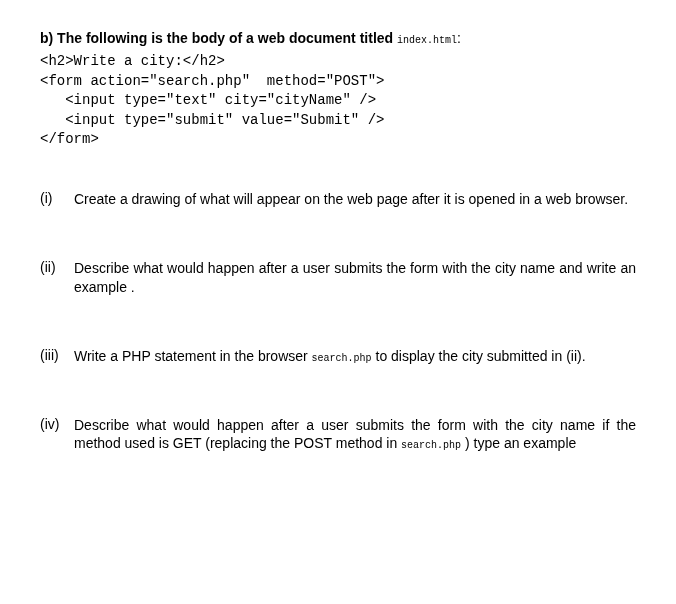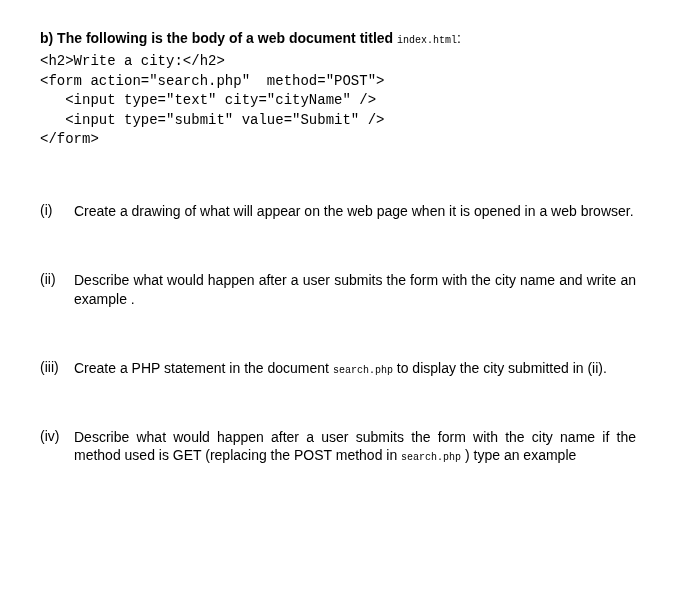--- a/index.html
+++ b/index.html
@@ -23,21 +23,21 @@
     margin-bottom: 6px;
   }
   .intro .lead {
     font-weight: bold;
   }
   .codeblock {
     font-family: "Courier New", Courier, monospace;
     font-size: 14px;
     line-height: 1.4;
     white-space: pre;
-    margin-bottom: 52px;
+    margin-bottom: 40px;
   }
   .question {
     margin-bottom: 50px;
     text-align: justify;
   }
   .question:last-child {
     margin-bottom: 16px;
   }
   .q-row {
     display: flex;
@@ -62,36 +62,36 @@
 
 <div class="codeblock"><span>&lt;h2&gt;Write a city:&lt;/h2&gt;</span>
 <span>&lt;form action="search.php"  method="POST"&gt;</span>
 <span>   &lt;input type="text" city="cityName" /&gt;</span>
 <span>   &lt;input type="submit" value="Submit" /&gt;</span>
 <span>&lt;/form&gt;</span></div>
 
 <div class="question">
   <div class="q-row">
     <div class="q-marker">(i)</div>
-    <div class="q-text">Create a drawing of what will appear on the web page when it is opened in a web browser.</div>
+    <div class="q-text">Create a drawing of what will appear on the web page after it is opened in a web browser.</div>
   </div>
 </div>
 
 <div class="question">
   <div class="q-row">
     <div class="q-marker">(ii)</div>
     <div class="q-text">Describe what would happen after a user submits the form with the city name and write an example .</div>
   </div>
 </div>
 
 <div class="question">
   <div class="q-row">
     <div class="q-marker">(iii)</div>
     <div class="q-text">
-      <span>Create a PHP statement in the document </span><span class="code">search.php</span><span> to display the city submitted in (ii).</span>
+      <span>Write a PHP statement in the browser </span><span class="code">search.php</span><span> to display the city submitted in (ii).</span>
     </div>
   </div>
 </div>
 
 <div class="question">
   <div class="q-row">
     <div class="q-marker">(iv)</div>
     <div class="q-text">
       <span>Describe what would happen after a user submits the form with the city name if the method used is GET (replacing the POST method in </span><span class="code">search.php</span><span> ) type an example</span>
     </div>

